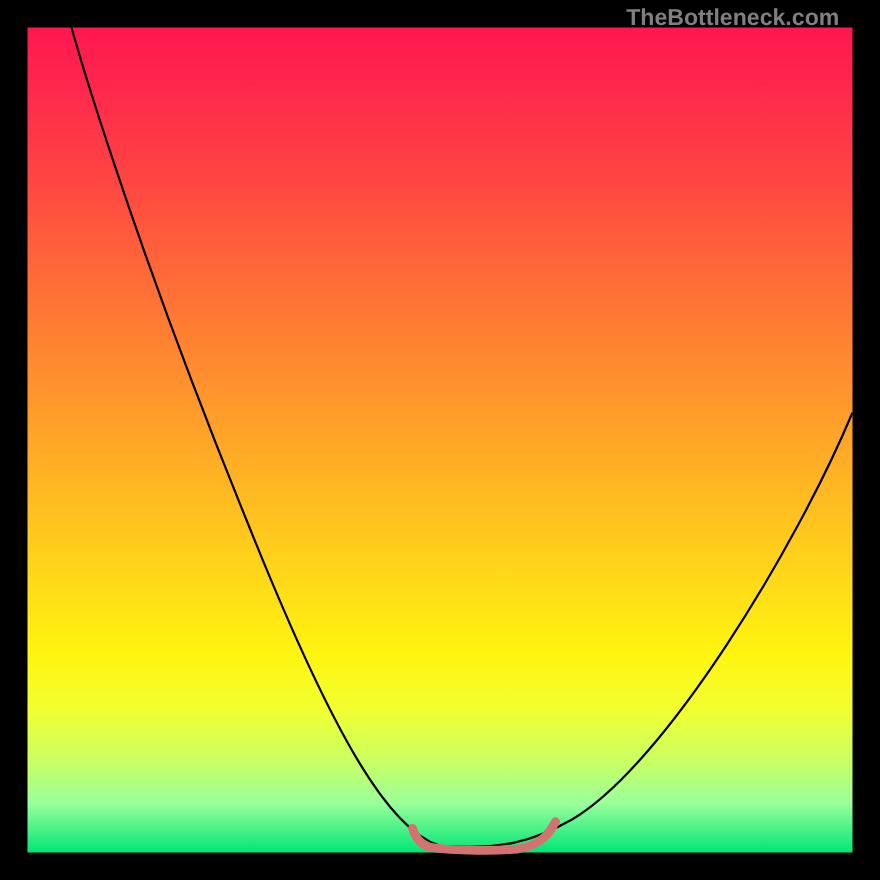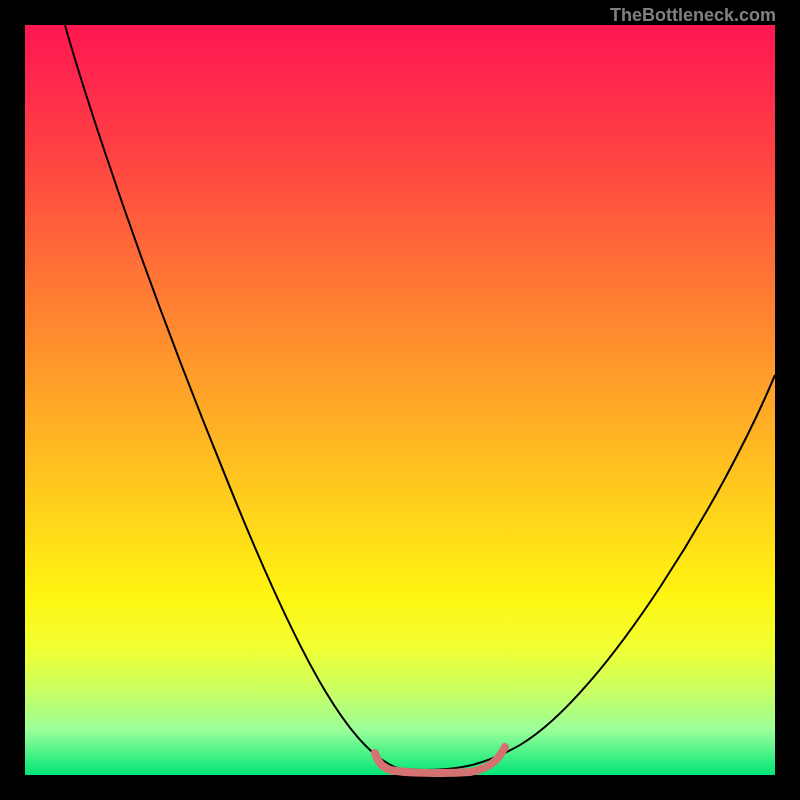--- a/index.html
+++ b/index.html
@@ -33,23 +33,23 @@
       #fff510 76%,
       #f1ff33 83%,
       #c8ff64 89%,
       #9aff9a 94%,
       #00e676 100%
     );
   }
   .watermark {
     position: absolute;
     top: 5px;
-    right: 24px;
+    right: 37px;
     font-family: Arial, Helvetica, sans-serif;
-    font-size: 18px;
+    font-size: 21px;
     font-weight: bold;
     color: #808080;
     z-index: 10;
   }
   svg.curve {
     position: absolute;
     left: 0;
     top: 0;
     width: 750px;
     height: 750px;

